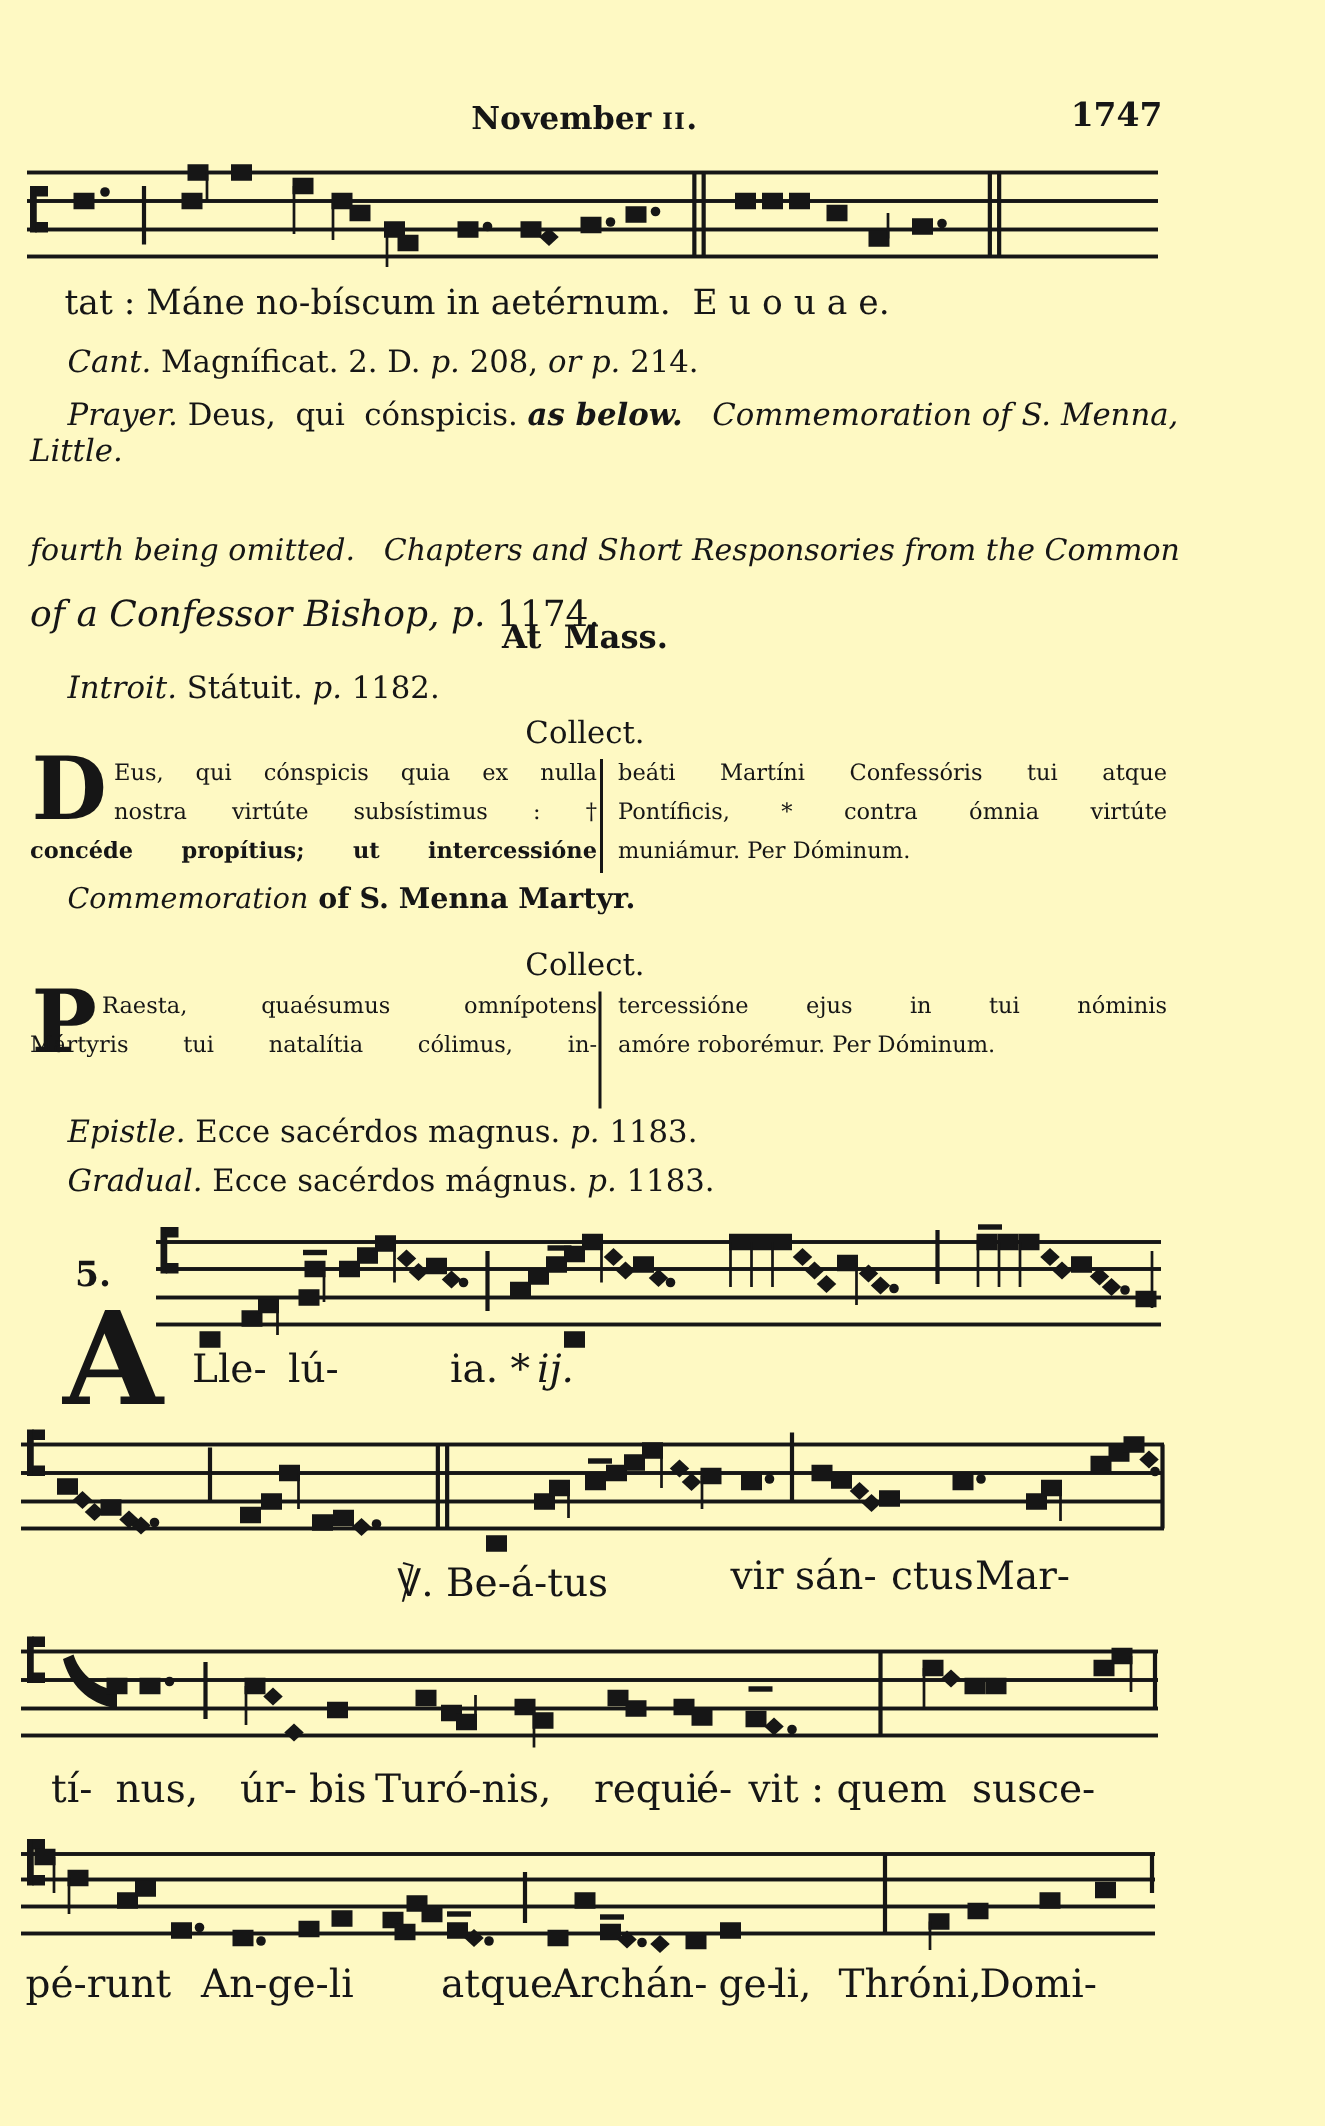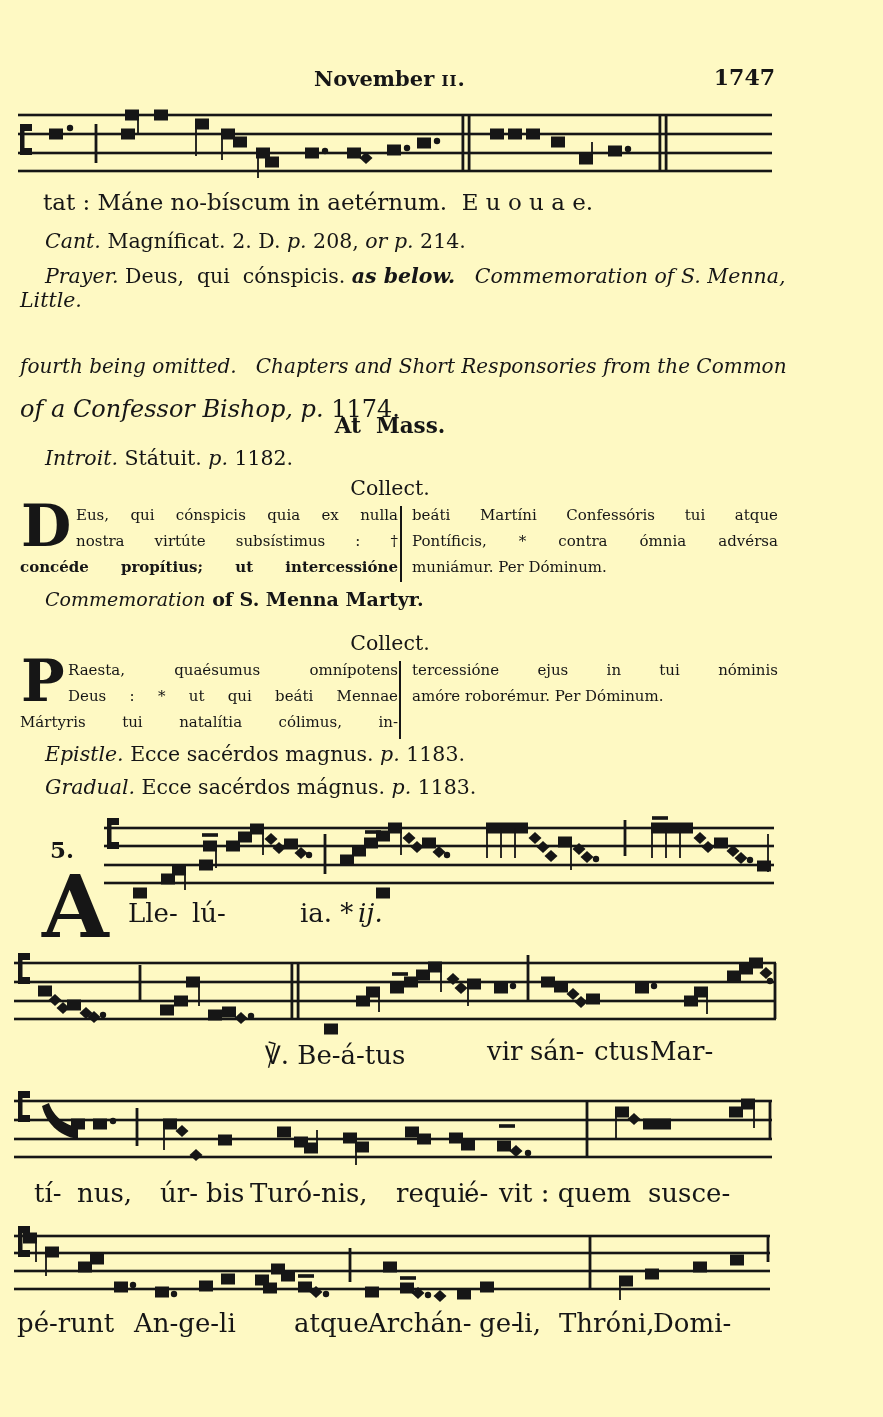--- a/index.html
+++ b/index.html
@@ -319,31 +319,30 @@
 
   <div class="dropcap" style="left:21px;top:500px;">D</div>
   <div class="col" style="left:20px;top:502px;width:378px;">
       <div class="pline just" style="margin-left: 56px;">Eus, qui cónspicis quia ex nulla</div>
       <div class="pline just" style="margin-left: 56px;">nostra virtúte subsístimus : †</div>
       <div class="pline just" style="margin-left: 0px; font-weight: bold;">concéde propítius; ut intercessióne</div>
     </div>
   <div class="divider" style="left:400px;top:506px;height:76px;"></div>
   <div class="col" style="left:412px;top:502px;width:366px;">
       <div class="pline just" style="margin-left: 0px;">beáti Martíni Confessóris tui atque</div>
-      <div class="pline just" style="margin-left: 0px;">Pontíficis, * contra ómnia advérsa</div>
+      <div class="pline just" style="margin-left: 0px;">Pontíficis, * contra ómnia virtúte</div>
       <div class="pline" style="margin-left: 0px;">muniámur.  Per Dóminum.</div>
     </div>
 
   <div class="tline" style="left:45px;top:589px;font-size:19px;"><span class="seg-i">Commemoration</span><span class="seg-b"> of S. Menna Martyr.</span></div>
   <div class="tline center" style="top:632px;"><span class="seg-n">Collect.</span></div>
 
   <div class="dropcap" style="left:21px;top:655px;">P</div>
   <div class="col" style="left:20px;top:657px;width:378px;">
       <div class="pline just" style="margin-left: 48px;">Raesta, quaésumus omnípotens</div>
-      <div class="pline just" style="margin-left: 48px;">Deus : * ut qui beáti Mennae</div>
       <div class="pline just" style="margin-left: 0px;">Mártyris tui natalítia cólimus, in-</div>
     </div>
   <div class="divider" style="left:399px;top:661px;height:78px;"></div>
   <div class="col" style="left:412px;top:657px;width:366px;">
       <div class="pline just" style="margin-left: 0px;">tercessióne ejus in tui nóminis</div>
       <div class="pline" style="margin-left: 0px;">amóre roborémur.  Per Dóminum.</div>
     </div>
 
   <div class="tline" style="left:45px;top:743px;"><span class="seg-i">Epistle.</span><span class="seg-n"> Ecce sacérdos magnus. </span><span class="seg-i">p.</span><span class="seg-n"> 1183.</span></div>
   <div class="tline" style="left:45px;top:776px;"><span class="seg-i">Gradual.</span><span class="seg-n"> Ecce sacérdos mágnus. </span><span class="seg-i">p.</span><span class="seg-n"> 1183.</span></div>

